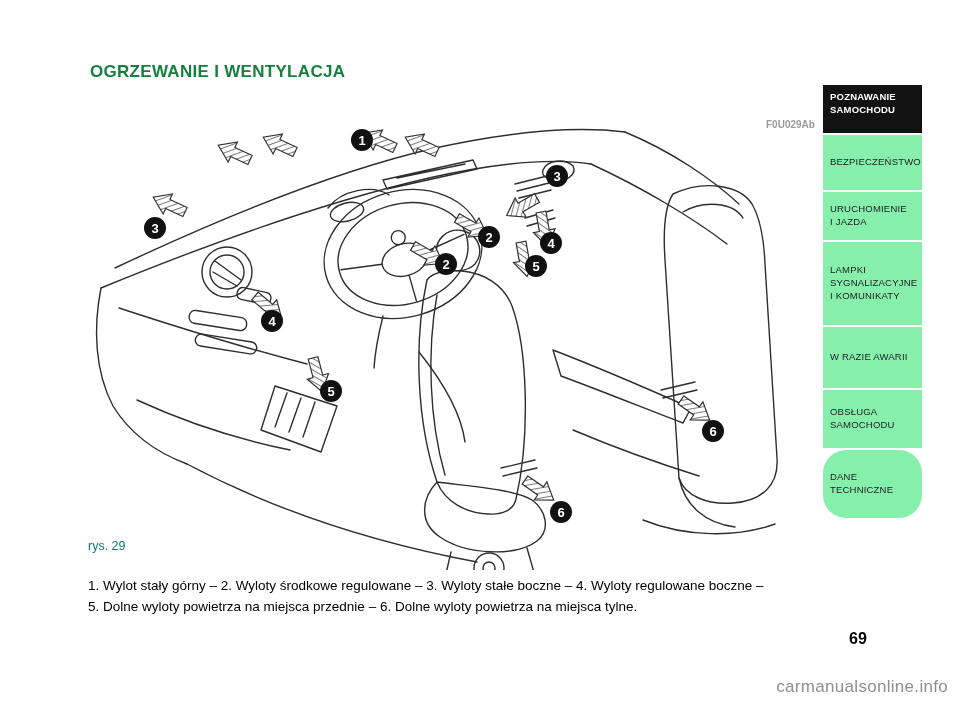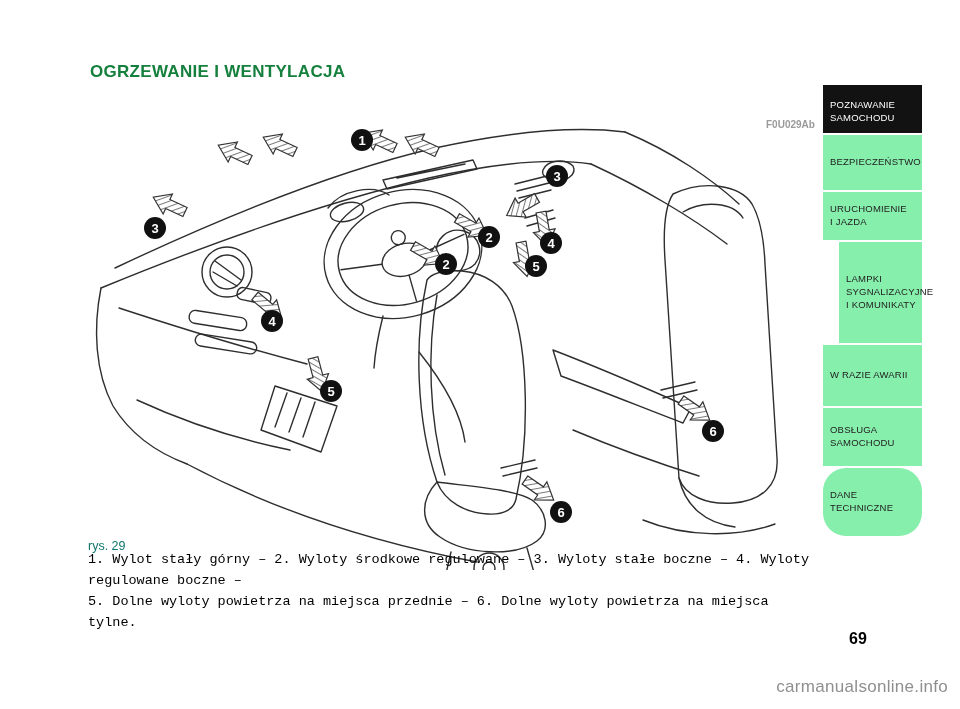--- a/index.html
+++ b/index.html
@@ -33,23 +33,23 @@
     width: 720px; height: 470px;
   }
   .figure-label {
     position: absolute;
     left: 88px; top: 539px;
     font-size: 12.5px;
     color: #0f766e;
   }
   .caption {
     position: absolute;
-    left: 88px; top: 550px;
+    left: 88px; top: 576px;
     width: 726px;
-    font-family: Liberation Mono, monospace;
+    font-family: Liberation Sans, sans-serif;
     font-size: 13.5px;
     line-height: 1.55;
     color: #000;
   }
   .sidebar {
     position: absolute;
     left: 823px; top: 85px;
     width: 99px;
     display: flex;
     flex-direction: column;
@@ -63,28 +63,28 @@
     padding: 4px 6px 4px 7px;
     margin-bottom: 2px;
     display: flex;
     align-items: center;
     white-space: pre-line;
     cursor: pointer;
   }
   .sidebar .tab.active {
     background: #121212;
     color: #ffffff;
-    font-weight: normal;
+    font-weight: bold;
     align-items: flex-start;
-    padding-top: 14px;
+    padding-top: 6px;
   }
   .t0 { height: 48px; }
   .t1 { height: 55px; }
   .t2 { height: 48px; }
-  .t3 { height: 101px; margin-left: 16px; }
+  .t3 { height: 83px; }
   .t4 { height: 61px; }
   .t5 { height: 58px; }
   .t6 { height: 68px; border-radius: 23px; }
   .t7 { height: 78px; }
   .page-number {
     position: absolute;
     left: 849px; top: 630px;
     font-size: 16px;
     font-weight: bold;
     color: #000;

